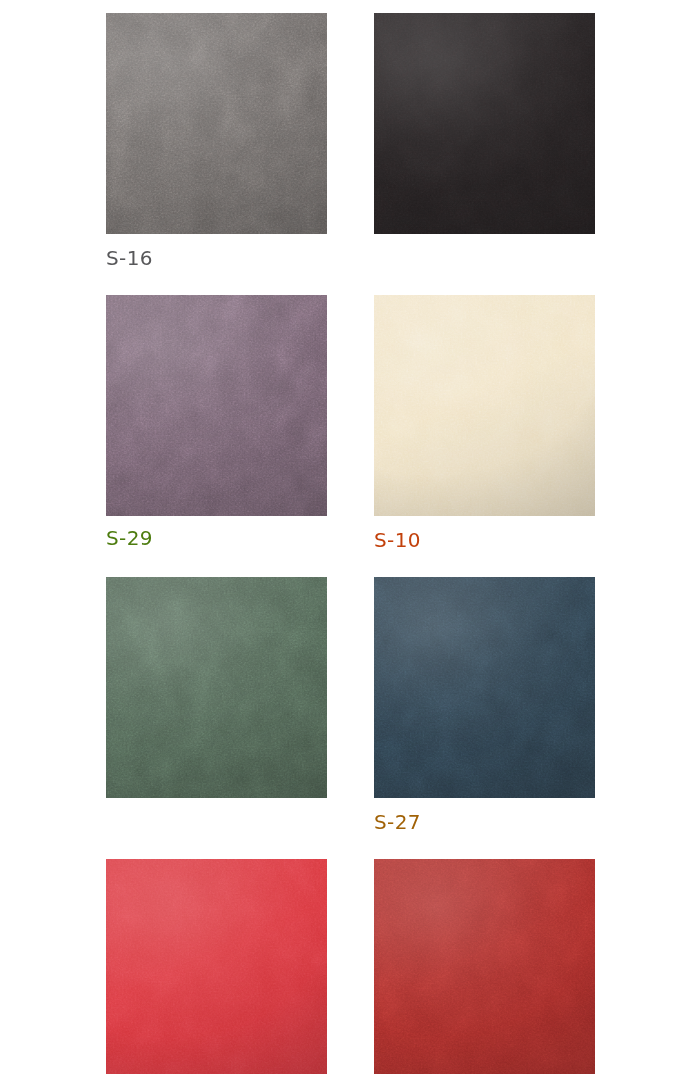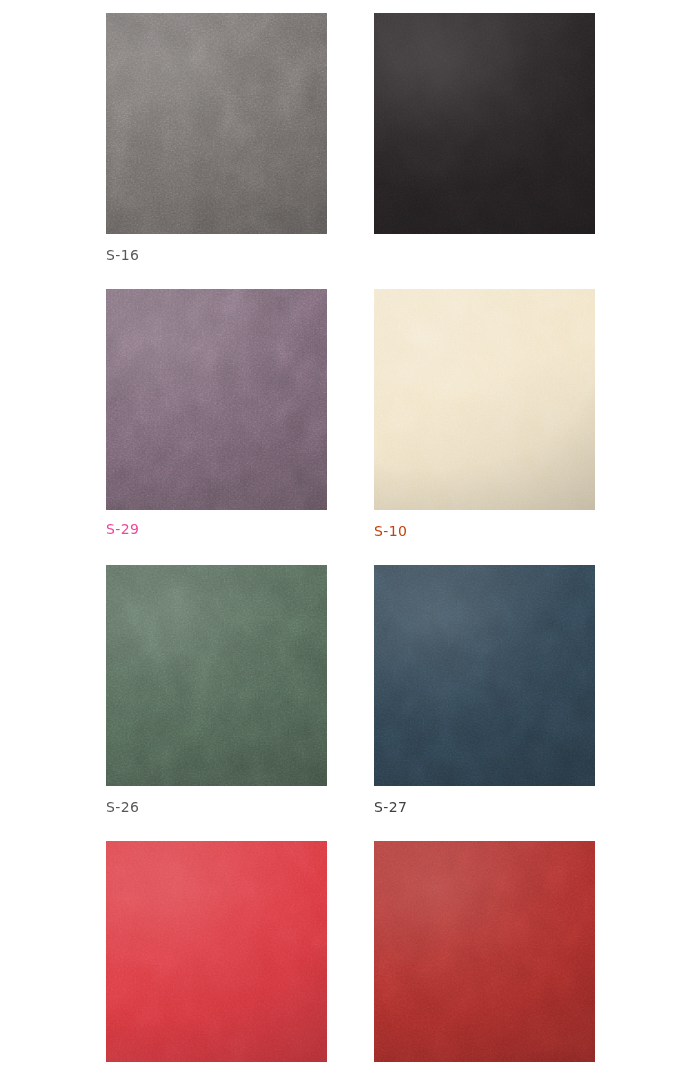--- a/index.html
+++ b/index.html
@@ -59,21 +59,21 @@
     position: absolute;
     inset: 0;
     pointer-events: none;
     background:
       radial-gradient(120% 95% at 28% 22%, rgba(255,255,255,0.13) 0%, rgba(255,255,255,0.04) 38%, rgba(0,0,0,0.00) 62%, rgba(0,0,0,0.10) 100%),
       linear-gradient(155deg, rgba(255,255,255,0.07) 0%, rgba(0,0,0,0.00) 45%, rgba(0,0,0,0.09) 100%);
   }
 
   .swatch-label {
     margin-top: 14px;
-    font-size: 14px;
+    font-size: 20px;
     letter-spacing: 0.4px;
     color: #58585a;
     font-family: "DejaVu Sans", "Liberation Sans", sans-serif;
     font-weight: 400;
     line-height: 1;
   }
 </style>
 </head>
 <body style="background: rgb(255, 255, 255);">
 
@@ -135,21 +135,21 @@
                   <feTurbulence type="fractalNoise" baseFrequency="0.035 0.028" numOctaves="3" seed="29" result="m"></feTurbulence>
                   <feColorMatrix in="m" type="saturate" values="0"></feColorMatrix>
                 </filter>
               </defs>
               <rect x="0" y="0" width="221" height="221" filter="url(#grainB2)" opacity="0.30" style="mix-blend-mode:overlay"></rect>
               <rect x="0" y="0" width="221" height="221" filter="url(#grainA2)" opacity="0.42" style="mix-blend-mode:overlay"></rect>
             </svg>
           </div>
           <div class="sheen"></div>
         </div>
-        <div class="swatch-label" style="color: #ec4899; margin-top: 12px;">S-29</div>
+        <div class="swatch-label" style="color: #4d7c0f; margin-top: 12px;">S-29</div>
       </div>
       <div class="swatch-cell">
         <div class="swatch-tile" style="background-color: rgb(241, 227, 196);">
           <div class="grain">
             <svg viewBox="0 0 221 221" preserveAspectRatio="none">
               <defs>
                 <filter id="grainA3" x="0" y="0" width="100%" height="100%">
                   <feTurbulence type="fractalNoise" baseFrequency="0.55 0.62" numOctaves="4" seed="32" result="n"></feTurbulence>
                   <feColorMatrix in="n" type="saturate" values="0"></feColorMatrix>
                 </filter>
@@ -179,21 +179,20 @@
                   <feTurbulence type="fractalNoise" baseFrequency="0.035 0.028" numOctaves="3" seed="55" result="m"></feTurbulence>
                   <feColorMatrix in="m" type="saturate" values="0"></feColorMatrix>
                 </filter>
               </defs>
               <rect x="0" y="0" width="221" height="221" filter="url(#grainB4)" opacity="0.30" style="mix-blend-mode:overlay"></rect>
               <rect x="0" y="0" width="221" height="221" filter="url(#grainA4)" opacity="0.42" style="mix-blend-mode:overlay"></rect>
             </svg>
           </div>
           <div class="sheen"></div>
         </div>
-        <div class="swatch-label" style="color: rgb(88, 88, 90);">S-26</div>
       </div>
       <div class="swatch-cell">
         <div class="swatch-tile" style="background-color: rgb(44, 62, 75);">
           <div class="grain">
             <svg viewBox="0 0 221 221" preserveAspectRatio="none">
               <defs>
                 <filter id="grainA5" x="0" y="0" width="100%" height="100%">
                   <feTurbulence type="fractalNoise" baseFrequency="0.55 0.62" numOctaves="4" seed="46" result="n"></feTurbulence>
                   <feColorMatrix in="n" type="saturate" values="0"></feColorMatrix>
                 </filter>
@@ -201,21 +200,21 @@
                   <feTurbulence type="fractalNoise" baseFrequency="0.035 0.028" numOctaves="3" seed="68" result="m"></feTurbulence>
                   <feColorMatrix in="m" type="saturate" values="0"></feColorMatrix>
                 </filter>
               </defs>
               <rect x="0" y="0" width="221" height="221" filter="url(#grainB5)" opacity="0.30" style="mix-blend-mode:overlay"></rect>
               <rect x="0" y="0" width="221" height="221" filter="url(#grainA5)" opacity="0.42" style="mix-blend-mode:overlay"></rect>
             </svg>
           </div>
           <div class="sheen"></div>
         </div>
-        <div class="swatch-label" style="color: #404040;">S-27</div>
+        <div class="swatch-label" style="color: #a16207;">S-27</div>
       </div>
       <div class="swatch-cell">
         <div class="swatch-tile" style="background-color: rgb(216, 53, 60);">
           <div class="grain">
             <svg viewBox="0 0 221 221" preserveAspectRatio="none">
               <defs>
                 <filter id="grainA6" x="0" y="0" width="100%" height="100%">
                   <feTurbulence type="fractalNoise" baseFrequency="0.55 0.62" numOctaves="4" seed="53" result="n"></feTurbulence>
                   <feColorMatrix in="n" type="saturate" values="0"></feColorMatrix>
                 </filter>

